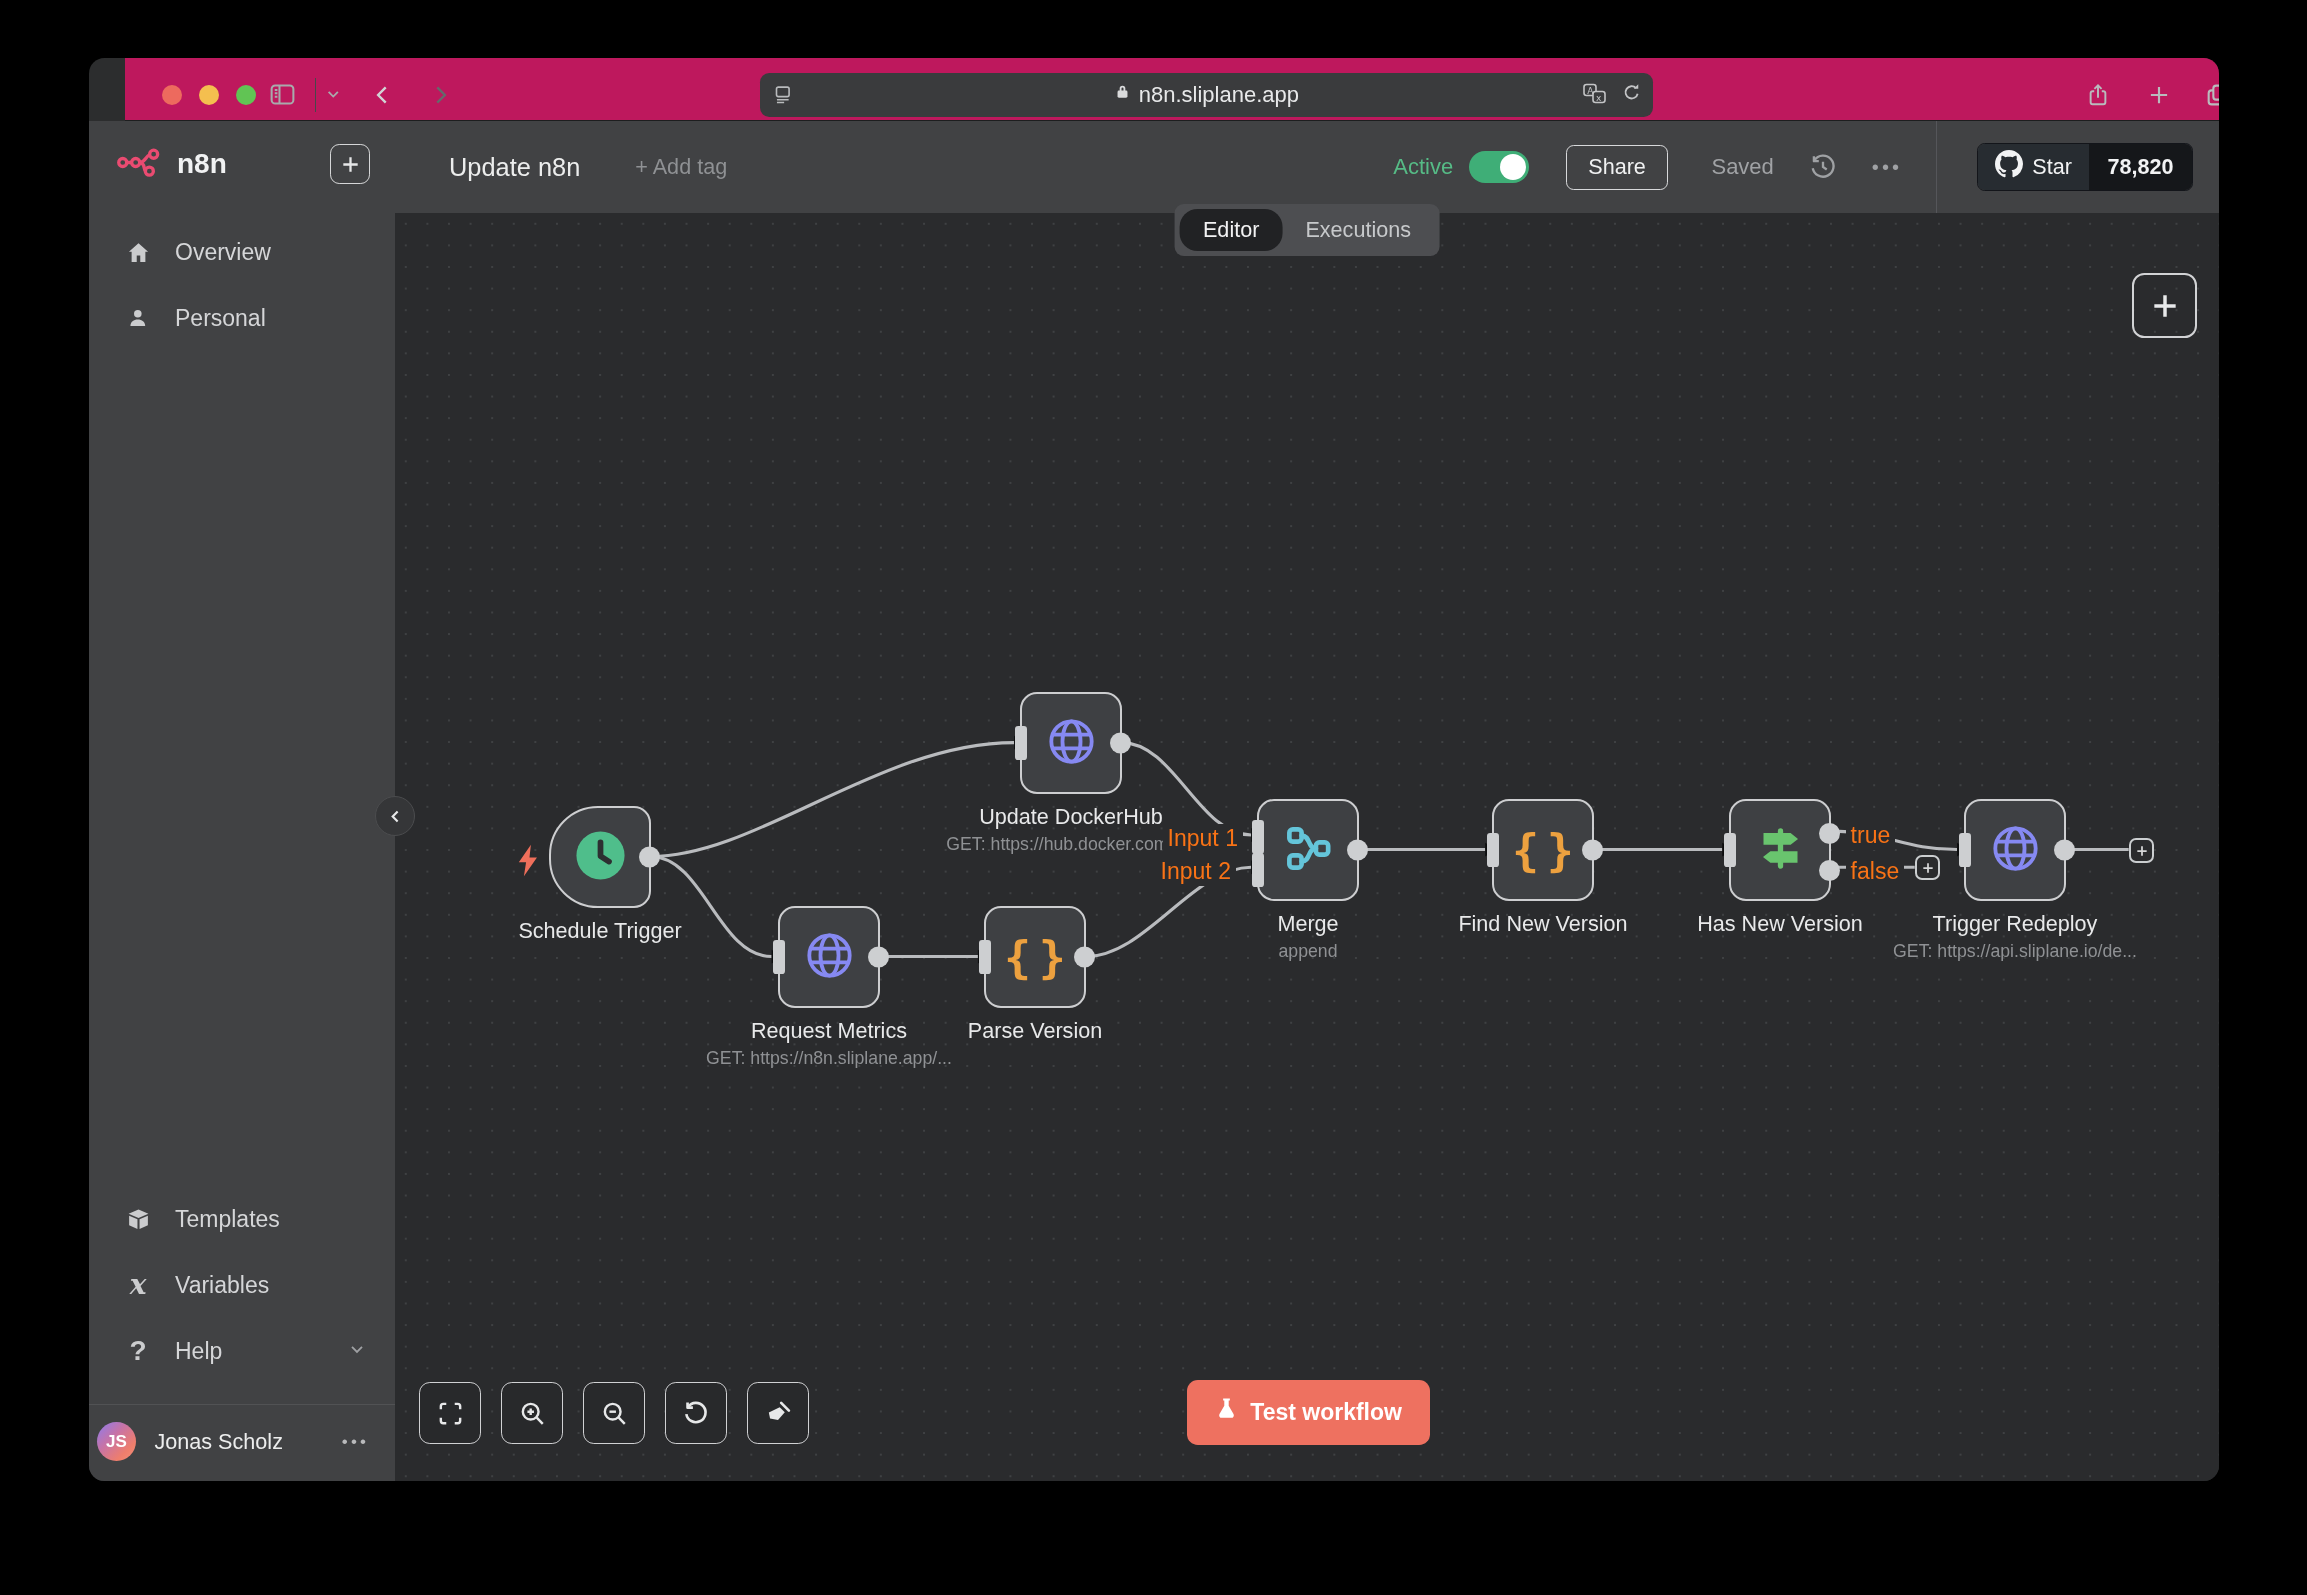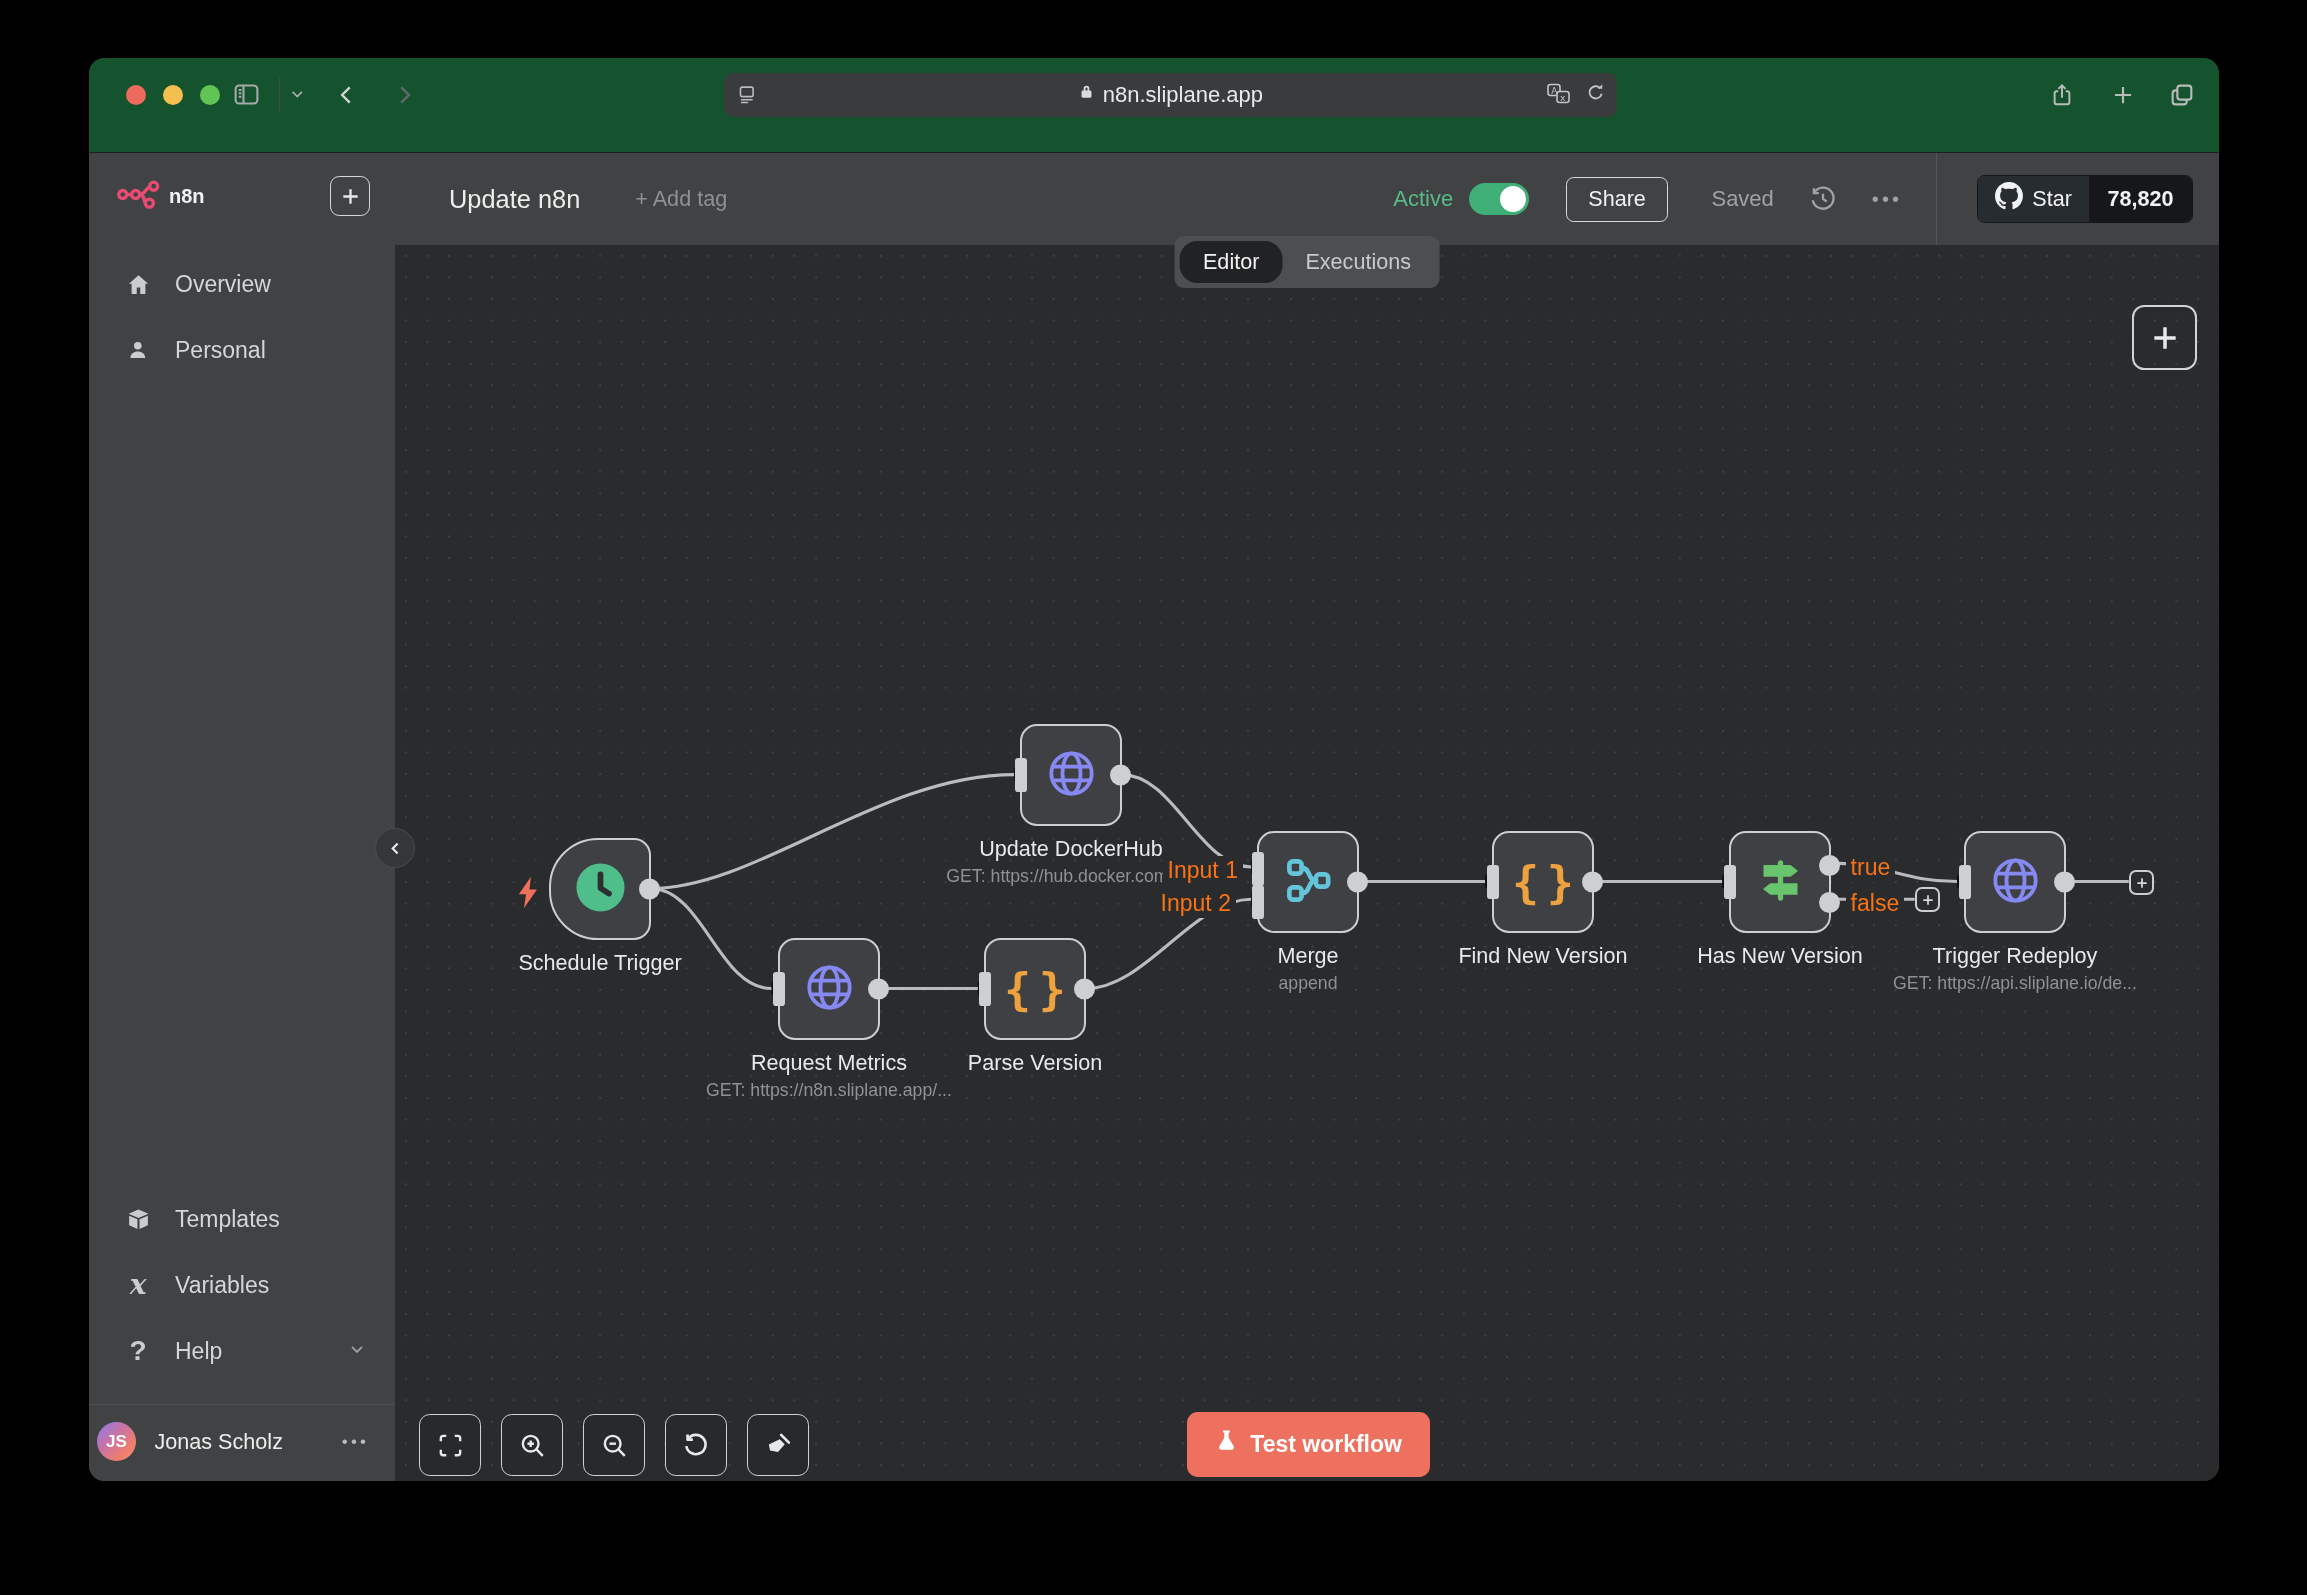--- a/index.html
+++ b/index.html
@@ -1,35 +1,35 @@
 <!DOCTYPE html>
 <html style="font-size:12.3px"><head>
 <meta charset="utf-8">
 <style>
   * { margin:0; padding:0; box-sizing:border-box; }
   html,body { width:2307px; height:1596px; background:#000; font-family:"Liberation Sans","DejaVu Sans",sans-serif; }
   .window { position:absolute; left:89px; top:58px; width:2130px; height:1423px; border-radius:15.4px; overflow:hidden; background:#2c2d2e; display:flex; flex-direction:column; }
 
   
-  .chrome { position:relative; height:95px; background:#14532d; border-bottom:0.8px solid #1d1e1f; flex:0 0 auto; }
+  .chrome { position:relative; height:63px; background:#be185d; border-bottom:0.8px solid #1d1e1f; flex:0 0 auto;margin-left:36px; }
   .traffic { position:absolute; left:37px; top:0; height:73px; display:flex; align-items:center; gap:17px; }
   .light { width:20px; height:20px; border-radius:50%; }
   .l-red { background:#ed6a5e; } .l-yellow { background:#f4bf4f; } .l-green { background:#61c454; }
   .chrome-ic { position:absolute; top:0; height:73px; display:flex; align-items:center; color:#a9abad; }
   .chrome-sep { position:absolute; left:190px; top:20px; width:0.8px; height:34px; background:#47484a; }
   .url-pill { position:absolute; left:635px; top:14.6px; width:893px; height:44px; background:#3a3b3d; border-radius:9.2px; display:flex; align-items:center; justify-content:center; }
   .url-center { display:flex; align-items:center; gap:7.7px; color:#e8e9ea; font-size:22px; }
   .pill-left { position:absolute; left:12.3px; top:0; height:44px; display:flex; align-items:center; }
   .pill-right { position:absolute; right:10.8px; top:0; height:44px; display:flex; align-items:center; gap:12.3px; }
 
   
   .app { position:relative; flex:1; display:flex; min-height:0; }
   .sidebar { width:306px; background:#414244; display:flex; flex-direction:column; flex:0 0 auto; }
   .logo-row { display:flex; align-items:center; padding:23px 25px 0 28px; }
-  .logo-text { color:#f1f2f3; font-size:20px; font-weight:700; margin-left:6px; flex:1; }
+  .logo-text { color:#f1f2f3; font-size:28px; font-weight:700; margin-left:14px; flex:1; }
   .sq-plus-btn { width:40px; height:40px; border:1.9px solid #d6d7d8; border-radius:9.2px; display:flex; align-items:center; justify-content:center; background:transparent; }
   .nav { margin-top:35px; }
   .nav-item { display:flex; align-items:center; height:66px; padding:0 28px 0 32px; color:#d5d6d8; font-size:23px; cursor:pointer; }
   .nav-item .nav-ic { width:34px; display:flex; justify-content:center; margin-right:20px; color:#cbccce; }
   .nav-item .grow { flex:1; }
   .sidebar .spacer { flex:1; }
   .user-row { border-top:1.2px solid #515254; margin-top:20px; display:flex; align-items:center; padding:17px 26px 20px 8px; }
   .avatar { width:39px; height:39px; border-radius:50%; background:linear-gradient(135deg,#8b7cf0 0%,#c873a5 40%,#ef7e6c 75%,#f2907a 100%); color:#fff; font-size:17px; font-weight:700; display:flex; align-items:center; justify-content:center; }
   .user-name { color:#eceded; font-size:21.6px; margin-left:18.5px; flex:1; }
   .dots { color:#b9babc; font-size:17px; letter-spacing:3.1px; }

